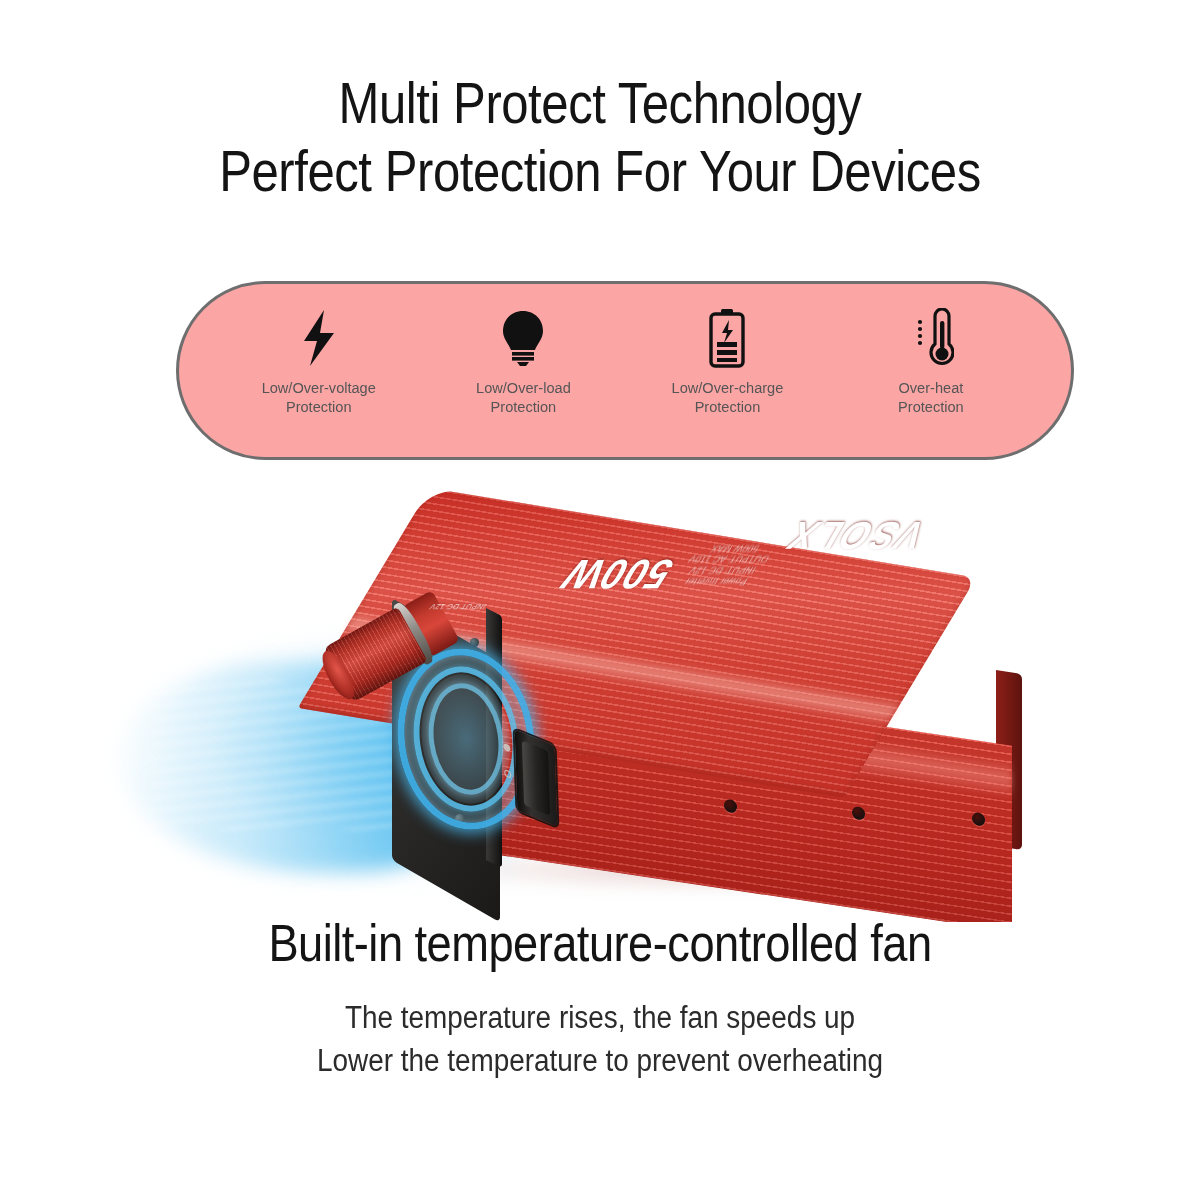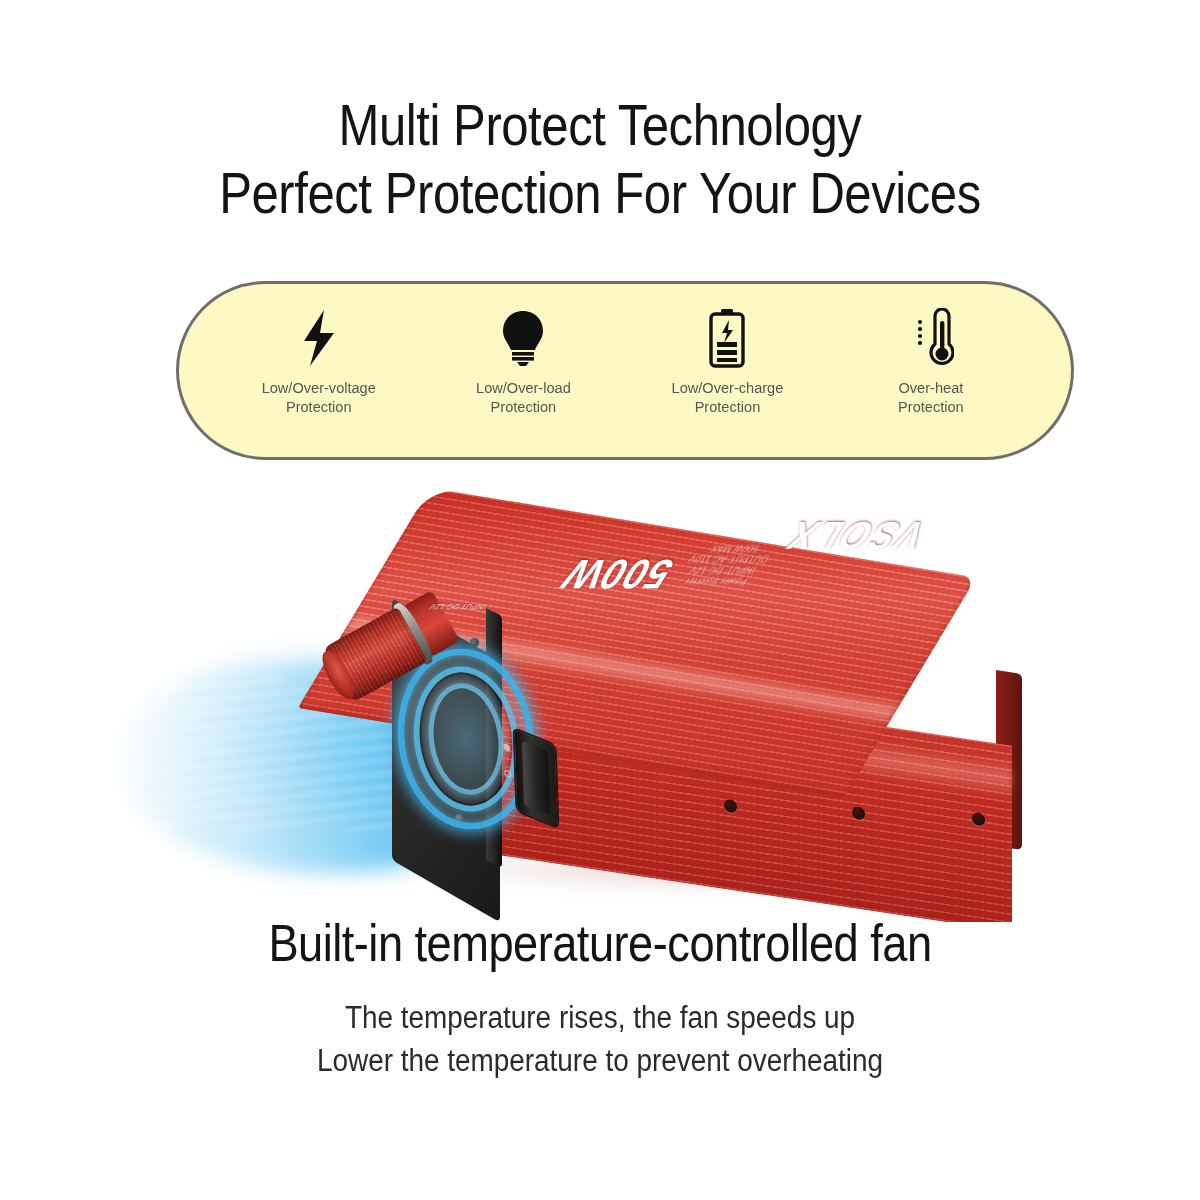--- a/index.html
+++ b/index.html
@@ -15,21 +15,21 @@
   #page {
     position: relative;
     width: 1200px;
     height: 1200px;
     background: #ffffff;
   }
 
   
   .headline-block {
     position: absolute;
-    top: 92px;
+    top: 70px;
     left: 0;
     width: 1200px;
     text-align: center;
   }
   .headline {
     display: block;
     color: #141414;
     font-family: "Liberation Sans", sans-serif;
     font-weight: 400;
     letter-spacing: -0.5px;
@@ -42,21 +42,21 @@
 
   
   .features-panel {
     position: absolute;
     left: 176px;
     top: 281px;
     width: 898px;
     height: 179px;
     border: 3px solid #6e6e6e;
     border-radius: 92px;
-    background: #fef9c3;
+    background: #fca5a5;
     display: flex;
     align-items: center;
     justify-content: space-between;
     padding: 0 38px;
   }
   .feature {
     flex: 1 1 0;
     display: flex;
     flex-direction: column;
     align-items: center;

